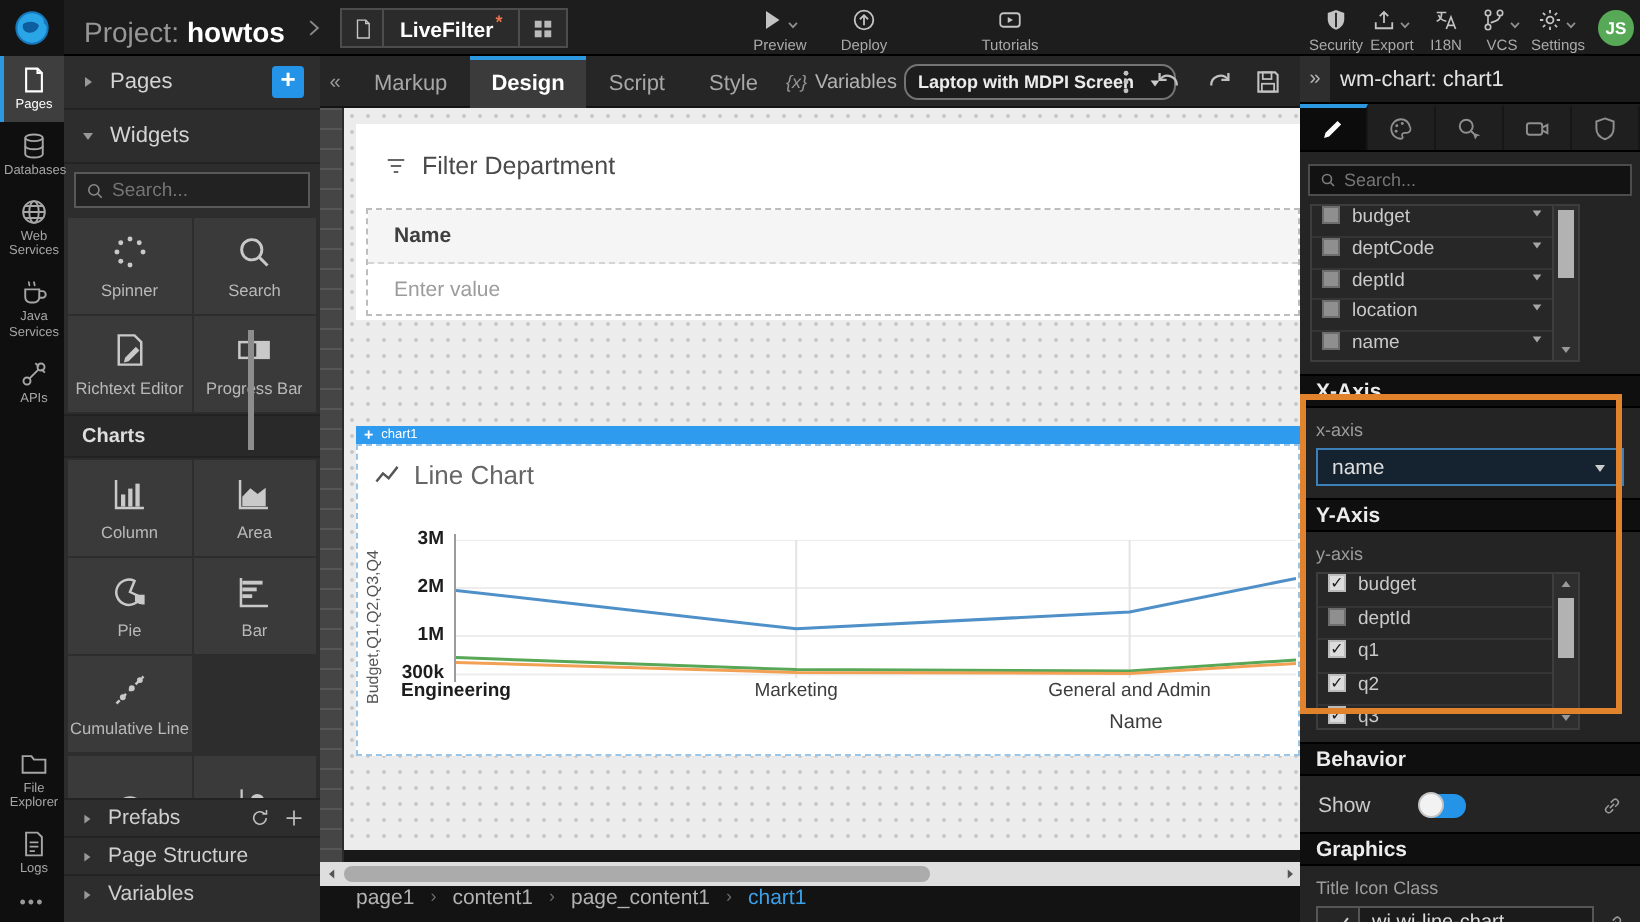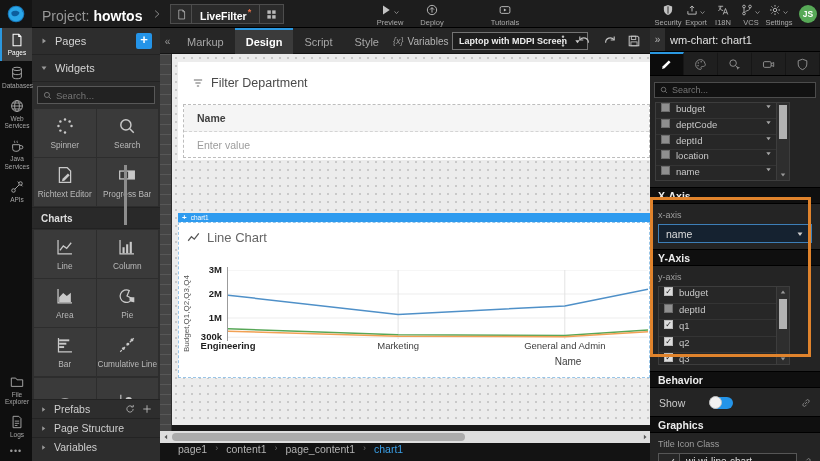--- a/index.html
+++ b/index.html
@@ -61,21 +61,21 @@
 
 
 .toolbar{position:absolute;left:160px;top:28px;width:490px;height:26px;background:#262626;border-bottom:1px solid #141414;z-index:7}
 .tb-coll{position:absolute;left:0;top:0;width:15px;height:26px;display:flex;align-items:center;justify-content:center;color:#9a9a9a;font-size:10px}
 .dtabs{position:absolute;left:16px;top:0;height:26px;display:flex}
 .dtab{padding:0 11px;display:flex;align-items:center;font-size:11px;color:#a7a7a7;border-top:2px solid transparent}
 .dtab.active{background:#3b3b3b;color:#fff;font-weight:bold;border-top-color:#2b98e0}
 .tb-vars{position:absolute;left:233px;top:0;height:26px;display:flex;align-items:center;gap:4px;color:#b3b3b3;font-size:10px}
 .tb-vars .pre{font-size:9px;color:#999;font-style:italic}
 .tb-vars .ic{width:7px;height:7px;color:#8f8f8f}
-.tb-device{position:absolute;left:292px;top:4px;height:18px;border:1px solid #747474;border-radius:0;background:#1d1d1d;display:flex;align-items:center;padding:0 6px;gap:7px;color:#ececec;font-size:9px;font-weight:bold;white-space:nowrap}
+.tb-device{position:absolute;left:292px;top:4px;height:18px;border:1px solid #747474;border-radius:7px;background:#1d1d1d;display:flex;align-items:center;padding:0 6px;gap:7px;color:#ececec;font-size:9px;font-weight:bold;white-space:nowrap}
 .tb-device .ic{width:7px;height:7px;color:#ccc}
 .tb-ic{position:absolute;top:6px;width:14px;height:14px;color:#c2c2c2}
 
 
 .canvas{position:absolute;left:160px;top:54px;width:490px;height:377px;background:#3c3c3c;z-index:5}
 .ruler{position:absolute;left:0;top:0;width:12px;height:100%;background:#454545;border-right:1px solid #2c2c2c;background-image:repeating-linear-gradient(to bottom,#575757 0 1px,transparent 1px 10px)}
 .canvasbg{position:absolute;left:12px;top:0;width:478px;height:371px;background:#ececec;background-image:radial-gradient(#c9c9c9 1px,transparent 1px);background-size:8px 8px}
 .canvas-bottom{position:absolute;left:12px;top:371px;width:478px;height:6px;background:#191919}
 .filter-block{position:absolute;left:6px;top:8px;width:472px;height:98px;background:#fff}
 .filter-title{position:absolute;left:14px;top:14px;display:flex;align-items:center;gap:7px;color:#4a4a4a;font-size:12.5px}
@@ -454,29 +454,20 @@
         </div>
       </div>
     <div class="lp-subhead">
         <span>Charts</span>
       </div>
     <div class="tilegrid">
         <div class="tile">
           <span class="ic ">
             <svg viewBox="0 0 16 16">
               <path d="M1.8 1.8v12.4h12.4" fill="none" stroke="currentColor" stroke-width="1.1"></path>
-              <path d="M3.5 11l3-4 3 2.2 4-5" fill="none" stroke="currentColor" stroke-width="1.2"></path>
-            </svg>
-          </span>
-          <span class="tl">Line</span>
-        </div>
-        <div class="tile">
-          <span class="ic ">
-            <svg viewBox="0 0 16 16">
-              <path d="M1.8 1.8v12.4h12.4" fill="none" stroke="currentColor" stroke-width="1.1"></path>
               <rect x="4" y="8.2" width="1.9" height="5.4" fill="currentColor"></rect>
               <rect x="7.2" y="5.6" width="1.9" height="8" fill="currentColor"></rect>
               <rect x="10.4" y="3.4" width="1.9" height="10.2" fill="currentColor"></rect>
             </svg>
           </span>
           <span class="tl">Column</span>
         </div>
         <div class="tile">
           <span class="ic ">
             <svg viewBox="0 0 16 16">

